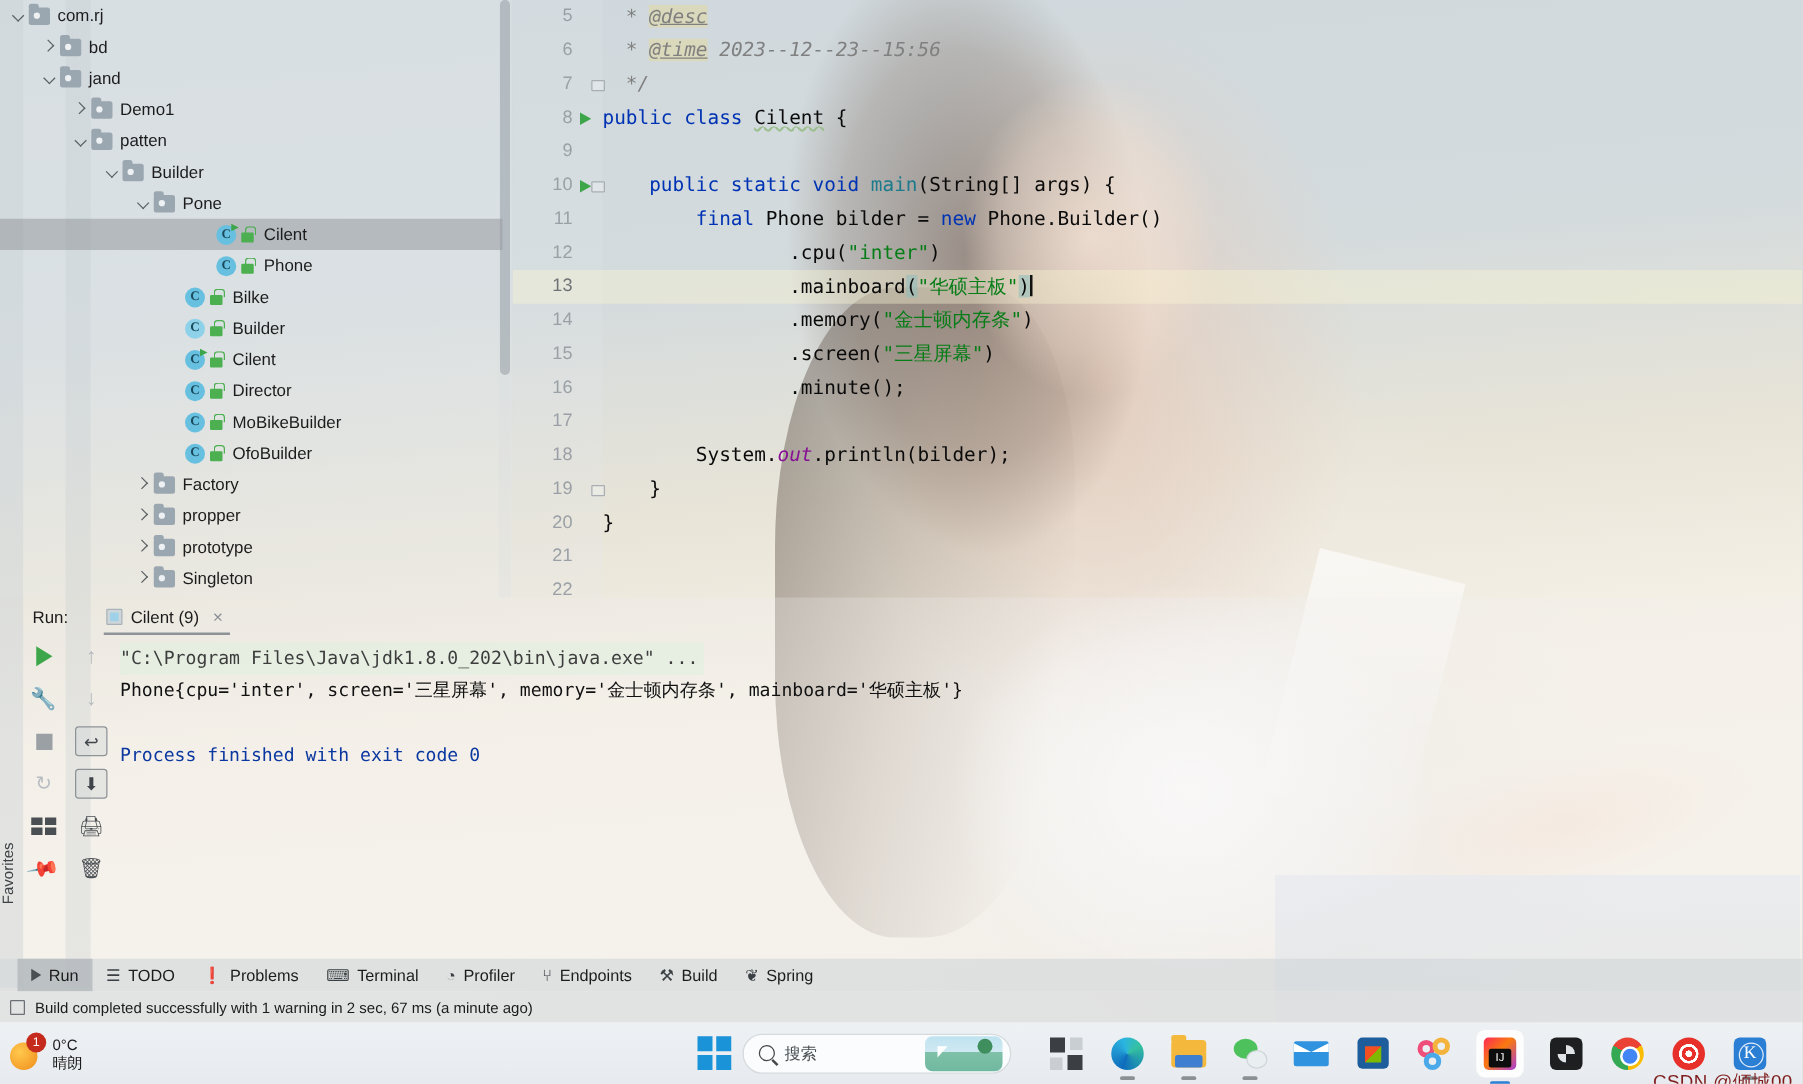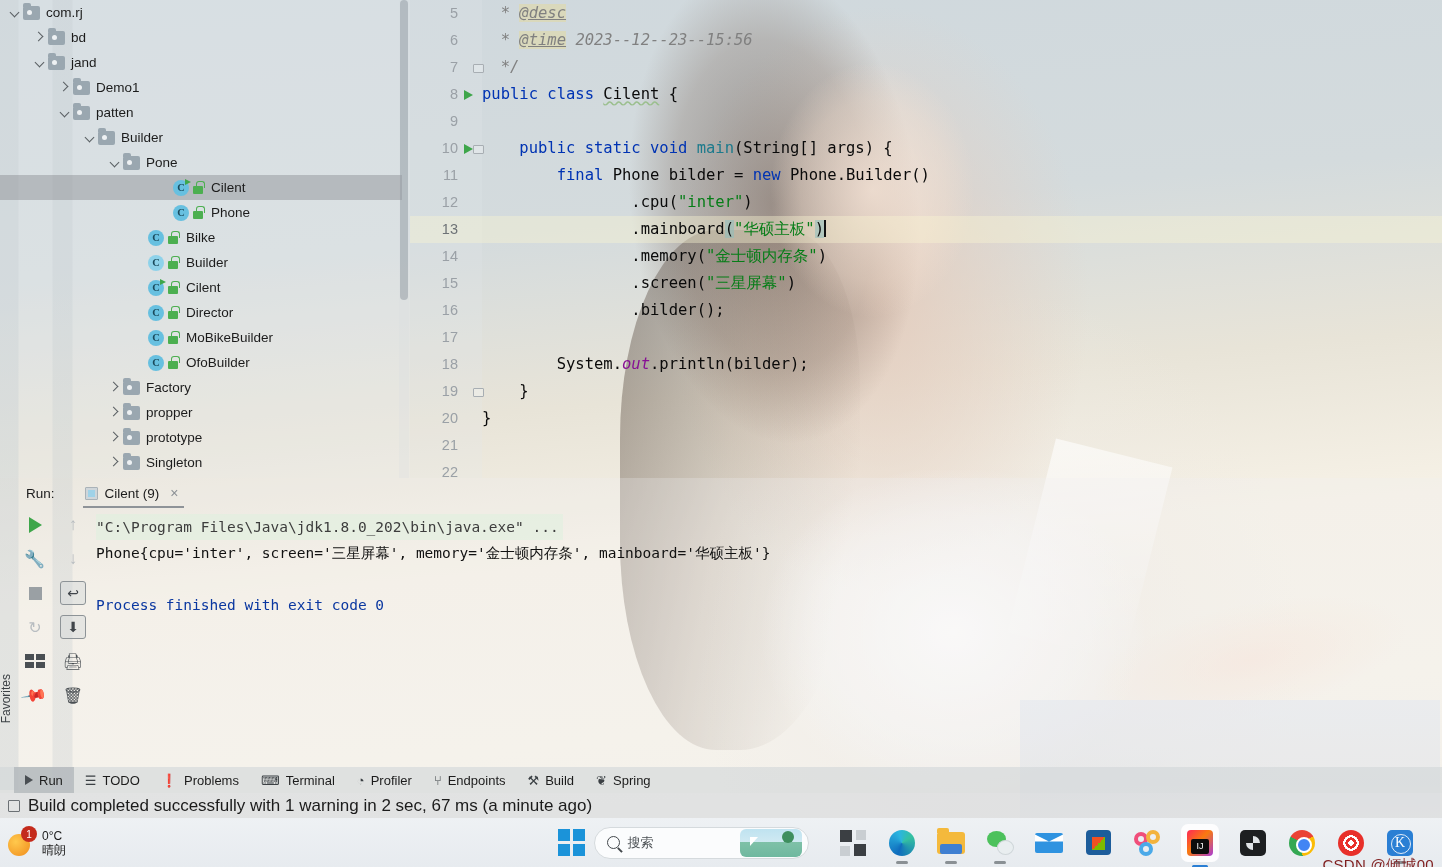--- a/index.html
+++ b/index.html
@@ -244,21 +244,21 @@
   }
   .bbtn.active { background: rgba(176,181,185,0.75); }
   .bico { font-size:13px; color:#3b4044; display:inline-flex; align-items:center; }
   .bico.play { width:0;height:0;border-left:8px solid #4a4f53;border-top:5px solid transparent;border-bottom:5px solid transparent; }
 
   
   .status-bar {
     position:absolute; left:0; top:793px; width:1442px; height:25px;
     background: rgba(216,220,223,0.70);
     display:flex; align-items:center; padding-left:8px; gap:8px;
-    font-size:17px; color:#1b1b1b;
+    font-size:12px; color:#1b1b1b;
   }
   .status-ico { width:12px;height:12px;border:1.4px solid #6c7175;border-radius:1px; }
 
   
   .taskbar {
     position:absolute; left:0; top:818px; width:1442px; height:49px;
     background: linear-gradient(180deg,#eef1f4 0%,#e7ebef 100%);
     z-index: 5;
   }
   .weather {
@@ -490,21 +490,21 @@
           <div class="code-line"><span class="ln">6</span><span class="code-txt">  <span class="cmt">*</span> <span class="tag">@time</span> <span class="cmt">2023--12--23--15:56</span></span></div>
           <div class="code-line"><span class="ln">7</span><span class="foldmark"></span><span class="code-txt">  <span class="cmt">*/</span></span></div>
           <div class="code-line"><span class="ln">8</span><span class="runmark"></span><span class="code-txt"><span class="kw">public class</span> <span class="warnword">Cilent</span> {</span></div>
           <div class="code-line"><span class="ln">9</span><span class="code-txt"></span></div>
           <div class="code-line"><span class="ln">10</span><span class="runmark"></span><span class="foldmark"></span><span class="code-txt">    <span class="kw">public static void</span> <span class="meth">main</span>(String[] args) {</span></div>
           <div class="code-line"><span class="ln">11</span><span class="code-txt">        <span class="kw">final</span> Phone bilder = <span class="kw">new</span> Phone.Builder()</span></div>
           <div class="code-line"><span class="ln">12</span><span class="code-txt">                .cpu(<span class="str">"inter"</span>)</span></div>
           <div class="code-line cur"><span class="ln">13</span><span class="code-txt">                .mainboard<span class="selhl">(</span><span class="str">"华硕主板"</span><span class="selhl">)</span><span class="caret"></span></span></div>
           <div class="code-line"><span class="ln">14</span><span class="code-txt">                .memory(<span class="str">"金士顿内存条"</span>)</span></div>
           <div class="code-line"><span class="ln">15</span><span class="code-txt">                .screen(<span class="str">"三星屏幕"</span>)</span></div>
-          <div class="code-line"><span class="ln">16</span><span class="code-txt">                .bilder();</span></div>
+          <div class="code-line"><span class="ln">16</span><span class="code-txt">                .minute();</span></div>
           <div class="code-line"><span class="ln">17</span><span class="code-txt"></span></div>
           <div class="code-line"><span class="ln">18</span><span class="code-txt">        System.<span class="fieldst">out</span>.println(bilder);</span></div>
           <div class="code-line"><span class="ln">19</span><span class="foldmark"></span><span class="code-txt">    }</span></div>
           <div class="code-line"><span class="ln">20</span><span class="code-txt">}</span></div>
           <div class="code-line"><span class="ln">21</span><span class="code-txt"></span></div>
           <div class="code-line"><span class="ln">22</span><span class="code-txt"></span></div>
         </div>
     </div>
 
     <div class="run-window">

